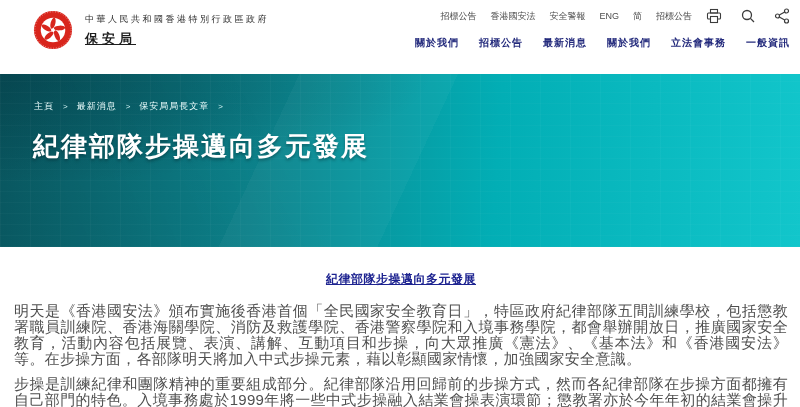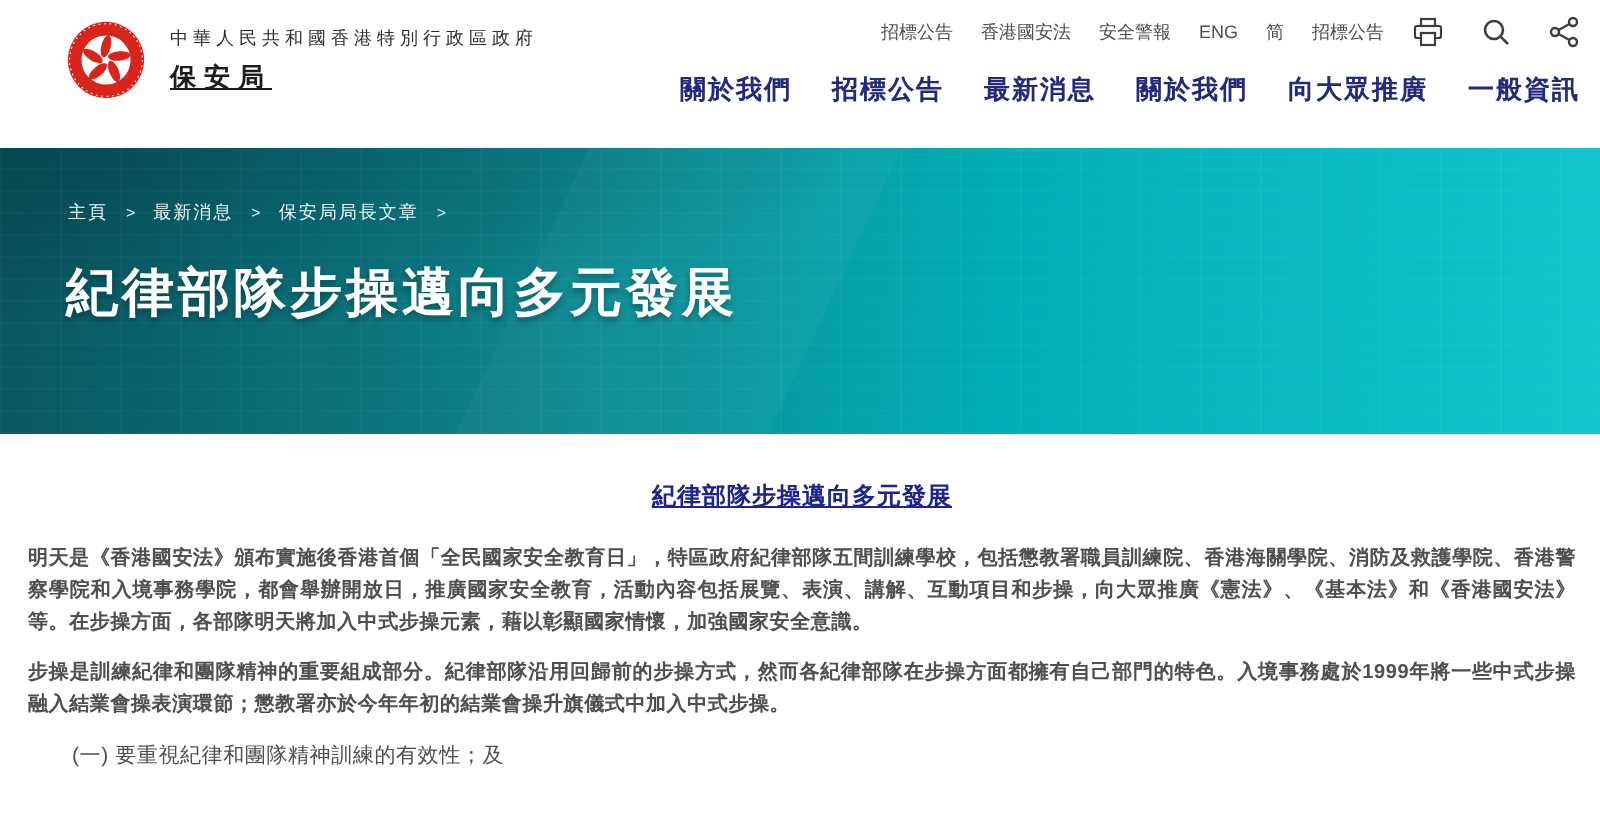--- a/index.html
+++ b/index.html
@@ -15,24 +15,24 @@
   .dept-name { font-size:13px; color:#1d1d1d; font-weight:bold; letter-spacing:4px; margin-top:4px;text-decoration:underline; }
 
   .header-right { position:absolute; right:10px; top:8px; display:flex; flex-direction:column; align-items:flex-end; }
   .utility-row { display:flex; align-items:center; gap:14px; }
   .utility-link { font-size:9px; color:#4d4d4d; text-decoration:none; cursor:pointer; }
   .icon-btn { width:16px; height:16px; display:inline-flex; align-items:center; justify-content:center; cursor:pointer; }
   .icon-btn + .icon-btn { margin-left:4px; }
   .icon-btn svg { display:block; }
 
   .nav-row { display:flex; gap:20px; margin-top:12px; }
-  .nav-link { font-size:13px; font-weight:bold; color:#232a7c; text-decoration:none; cursor:pointer; letter-spacing:1px; }
+  .nav-link { font-size:10px; font-weight:bold; color:#232a7c; text-decoration:none; cursor:pointer; letter-spacing:1px; }
 
   
-  .banner { height:143px; position:relative; overflow:hidden;
+  .banner { height:173px; position:relative; overflow:hidden;
     background:
       radial-gradient(120% 140% at 0% 0%, rgba(4,52,62,0.45) 0%, rgba(4,52,62,0) 45%),
       linear-gradient(94deg, #0a5a63 0%, #0d828b 32%, #02aeb5 62%, #12c6cb 100%);
   }
   .banner::before { content:""; position:absolute; inset:0; opacity:.55; pointer-events:none;
     background:
       linear-gradient(115deg, transparent 34%, rgba(255,255,255,0.06) 34%, rgba(255,255,255,0.06) 52%, transparent 52%),
       linear-gradient(62deg, rgba(0,30,36,0.10) 10%, transparent 38%),
       repeating-linear-gradient(90deg, rgba(255,255,255,0.055) 0 1px, transparent 1px 30px),
       repeating-linear-gradient(0deg, rgba(255,255,255,0.045) 0 1px, transparent 1px 11px);
@@ -40,21 +40,21 @@
   .breadcrumb { position:relative; z-index:2; padding:26px 0 0 34px; display:flex; align-items:center; gap:9px; }
   .crumb { font-size:9px; color:#eafcfc; text-decoration:none; cursor:pointer; letter-spacing:1px; }
   .crumb-sep { font-size:8px; color:#d2f4f4; }
   .banner-title { position:relative; z-index:2; margin:16px 0 0 33px; color:#ffffff;
     font-size:26px; font-weight:bold; letter-spacing:2px; text-shadow:0 2px 3px rgba(0,20,25,0.35); }
 
   
   .content { padding:22px 12px 0 14px; }
   .article-heading-wrap { text-align:center; margin-bottom:15px; }
   .article-heading { font-size:12px; font-weight:bold; color:#1d2390; text-decoration:underline; cursor:pointer; letter-spacing:0.5px; }
-  .article p { font-size:10px; line-height:16px; color:#4f4f4f; text-align:justify; margin-bottom:9px; letter-spacing:0.3px;font-weight:bold; }
+  .article p { font-size:15px; line-height:16px; color:#4f4f4f; text-align:justify; margin-bottom:9px; letter-spacing:0.3px; }
   .article ul { list-style:none; margin:0 0 9px 0; padding-left:22px; }
   .article li { font-size:10.5px; line-height:16px; color:#4f4f4f; letter-spacing:0.3px; }
 </style>
 </head>
 <body>
 
 <div class="header">
   <div class="brand">
     <svg class="emblem" viewBox="0 0 44 44">
       <circle cx="22" cy="22" r="21" fill="#d8251c"></circle>
@@ -104,21 +104,21 @@
           <line x1="5.3" y1="7" x2="10.7" y2="4" stroke="#3c3c3c" stroke-width="1.2"></line>
           <line x1="5.3" y1="9" x2="10.7" y2="12" stroke="#3c3c3c" stroke-width="1.2"></line>
         </svg>
       </span>
     </div>
     <nav class="nav-row">
       <a class="nav-link">關於我們</a>
       <a class="nav-link">招標公告</a>
       <a class="nav-link">最新消息</a>
       <a class="nav-link">關於我們</a>
-      <a class="nav-link">向大眾推廣</a>
+      <a class="nav-link">立法會事務</a>
       <a class="nav-link">一般資訊</a>
     </nav>
   </div>
 </div>
 
 <div class="banner">
   <div class="breadcrumb">
     <a class="crumb">主頁</a>
     <span class="crumb-sep">&gt;</span>
     <a class="crumb">最新消息</a>

